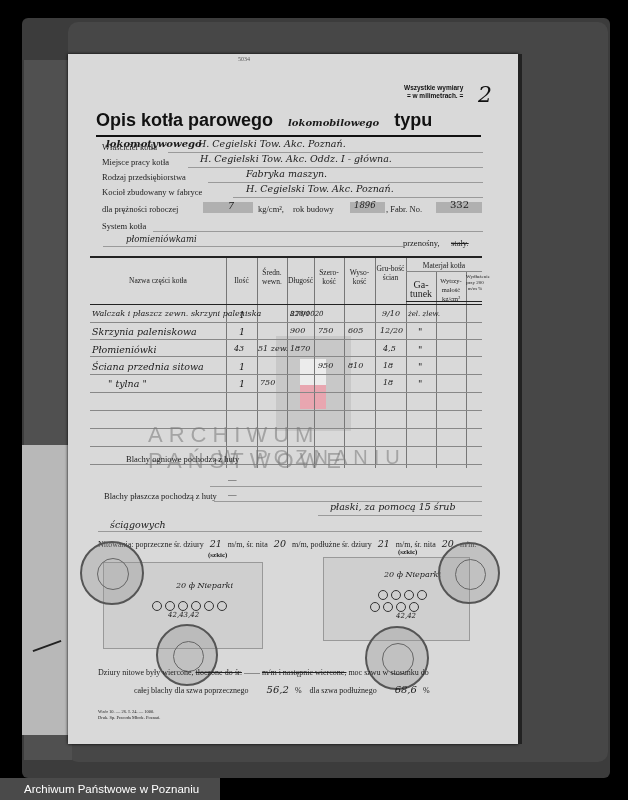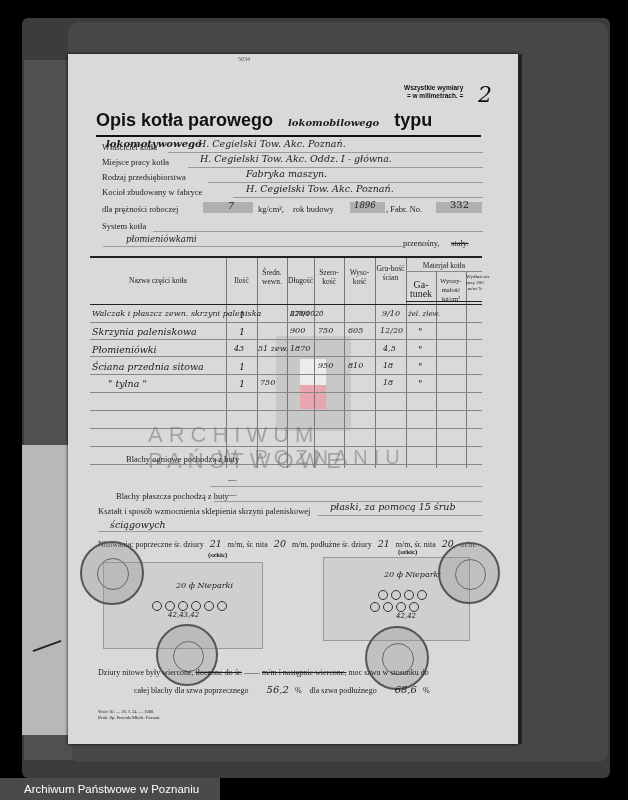--- a/index.html
+++ b/index.html
@@ -175,25 +175,24 @@
   <div class="hline" style="left:22px;top:392px;width:392px;"></div>
   <div class="hline" style="left:22px;top:410px;width:392px;"></div>
 
   <div class="wm" style="left:80px;top:368px;font-size:22px;">ARCHIWUM PAŃSTWOWE</div>
   <div class="wm" style="left:150px;top:392px;font-size:20px;">W POZNANIU</div>
 
   <div class="txt" style="left:30px;top:400px;margin-left:28px;">Blachy ogniowe pochodzą z huty</div>
   <div class="txt" style="left:160px;top:420px;">—</div>
   <div class="line" style="left:142px;top:432px;width:272px;"></div>
 
-  <div class="txt" style="left:48px;top:437px;">Blachy płaszcza pochodzą z huty</div>
+  <div class="txt" style="left:36px;top:437px;">Blachy płaszcza pochodzą z huty</div>
   <div class="txt" style="left:160px;top:435px;">—</div>
   <div class="line" style="left:146px;top:447px;width:268px;"></div>
 
-  <div class="txt" style="left:30px;top:452px;">Kształt i sposób wzmocnienia sklepienia skrzyni paleniskowej</div>
   <div class="hand" style="left:262px;top:447px;">płaski, za pomocą 15 śrub</div>
   <div class="line" style="left:250px;top:461px;width:164px;"></div>
   <div class="hand" style="left:42px;top:465px;">ściągowych</div>
   <div class="line" style="left:30px;top:477px;width:384px;"></div>
 
   <div class="txt" style="left:30px;top:484px;font-size:8px;">
     <span>Nitowania: poprzeczne śr. dziury</span>
     <span class="hand" style="position:static;margin:0 4px;">21</span>
     <span>m/m, śr. nita</span>
     <span class="hand" style="position:static;margin:0 4px;">20</span>

